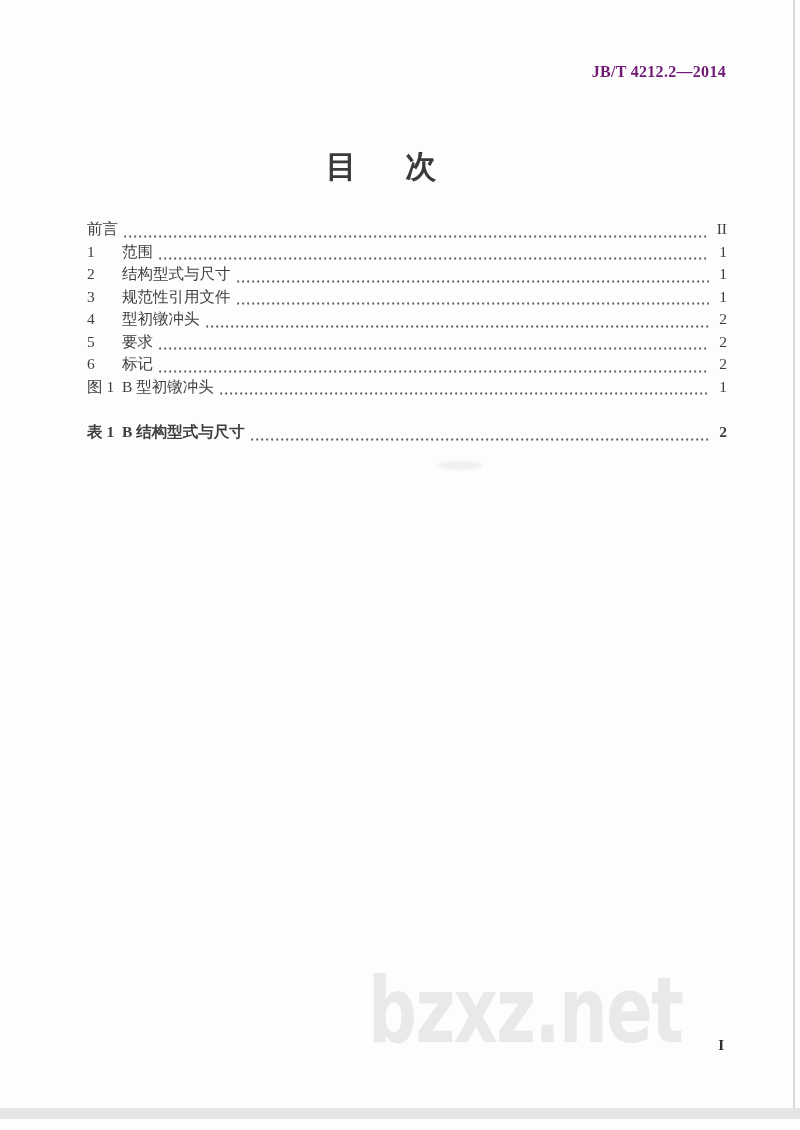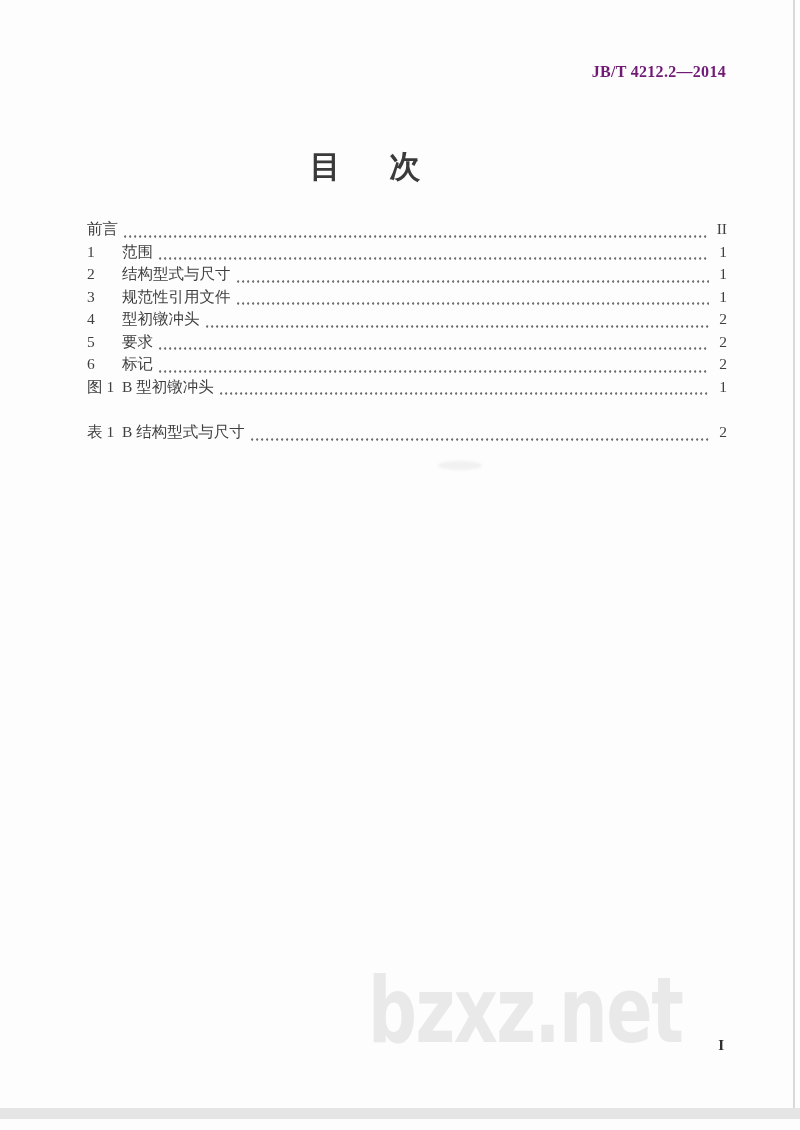--- a/index.html
+++ b/index.html
@@ -32,21 +32,21 @@
   
   .doc-code {
     position: absolute; top: 63px; right: 74px;
     font-family: "Liberation Serif", serif;
     font-weight: 700; font-size: 16px; letter-spacing: 0.3px;
     color: #701a75;
   }
 
   
   .toc-title {
-    position: absolute; top: 146px; left: 0; width: 714px;
+    position: absolute; top: 146px; left: 16px; width: 714px;
     text-align: center; padding-left: 18px;
     font-family: "Liberation Sans", "DejaVu Sans", sans-serif;
     font-weight: 700; font-size: 31px; color: #3a3a3a;
     word-spacing: 36px; letter-spacing: 2px;
   }
 
   
   .toc {
     position: absolute; left: 87px; top: 219px; width: 640px;
     font-size: 15.5px; color: #3f3f3f;
@@ -59,21 +59,21 @@
   .row .num-wide { width: 35px; flex: 0 0 35px; white-space: nowrap; }
   .row .lbl { white-space: nowrap; }
   .row .dots {
     flex: 1 1 auto; align-self: flex-end;
     height: 3px; margin: 0 4px 4px 6px;
     background-image: radial-gradient(circle at 1.2px 1.5px, #6e6e6e 0.9px, transparent 1.4px);
     background-size: 5px 3px; background-repeat: repeat-x;
   }
   .row .pg { flex: 0 0 auto; min-width: 14px; text-align: right; white-space: nowrap; }
   .row-fig { }
-  .row-tbl { margin-top: 23px; }
+  .row-tbl { margin-top: 23px; font-weight: bold; }
 
   
   .watermark {
     position: absolute; left: 368px; top: 966px;
     font-family: "DejaVu Sans", "Liberation Sans", sans-serif;
     font-weight: 700; font-size: 90px; line-height: 1;
     letter-spacing: -2px; color: #e9e9e9;
     transform: scaleX(0.76); transform-origin: left top;
     white-space: nowrap; user-select: none;
   }

